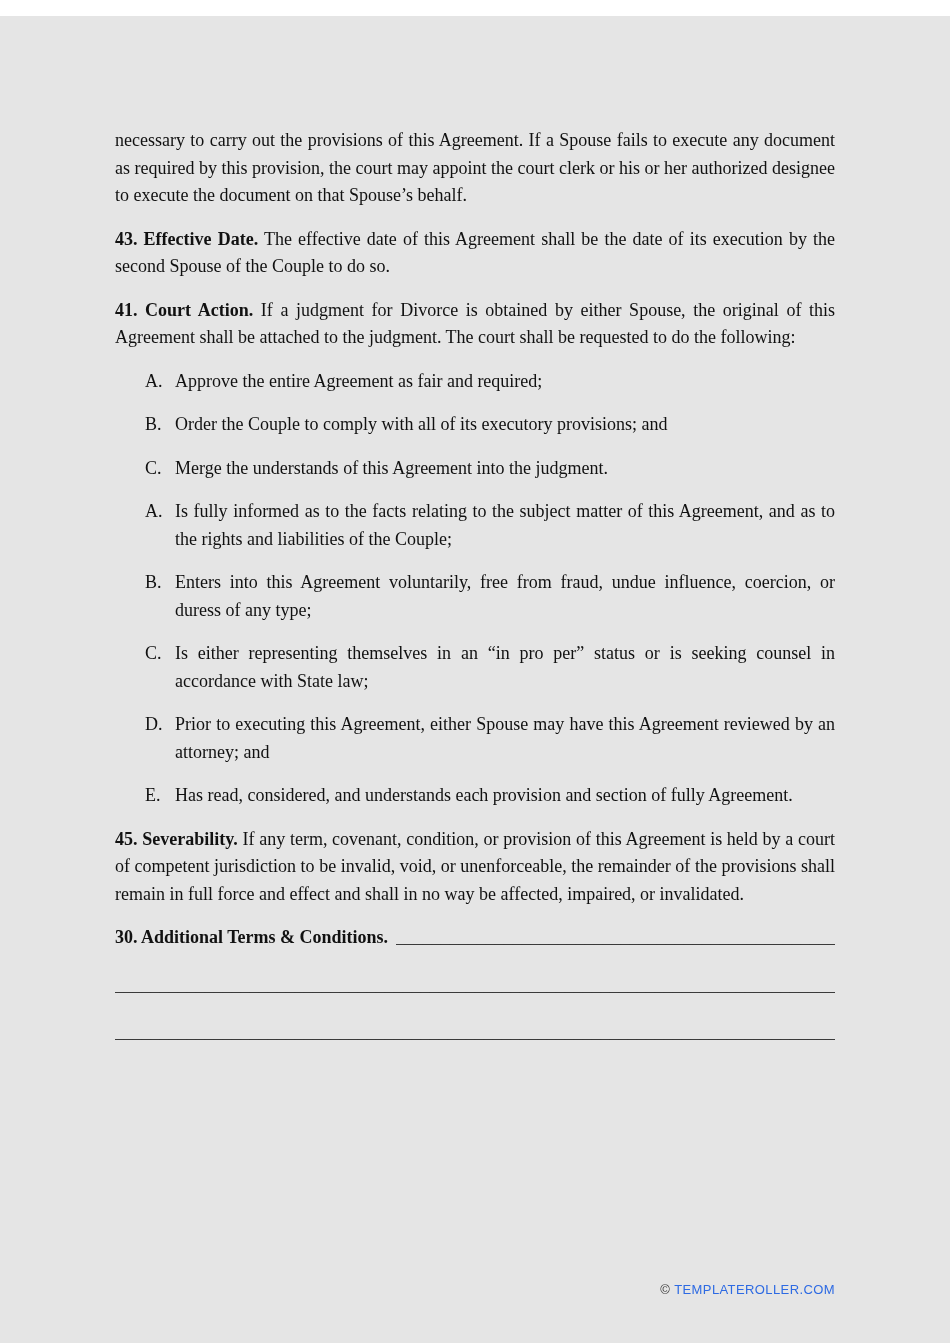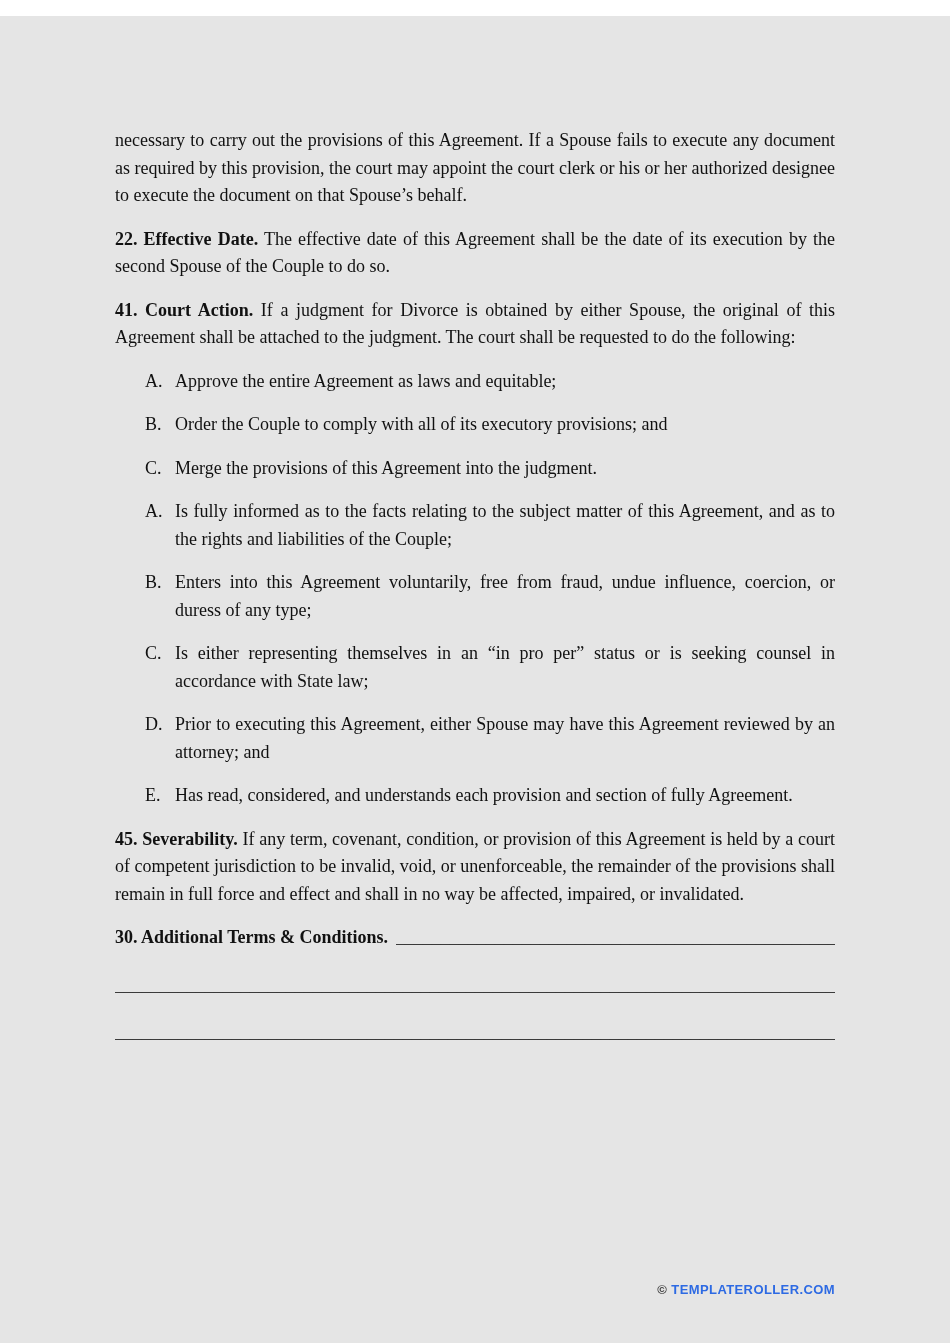--- a/index.html
+++ b/index.html
@@ -66,54 +66,53 @@
     color: #333333;
   }
   .footer {
     position: absolute;
     top: 1266px;
     right: 115px;
     font-family: "Liberation Sans", "DejaVu Sans", sans-serif;
     font-size: 13px;
     line-height: 16px;
     letter-spacing: 0.4px;
-    font-weight: bold;
   }
   .copyright-symbol {
     color: #3c3c3c;
     margin-right: 4px;
   }
   .footer-link {
     color: #2d6ae3;
     text-decoration: none;
     cursor: pointer;
   }
 </style>
 </head>
 <body>
 
 <div class="page">
 
   <p class="para">necessary to carry out the provisions of this Agreement. If a Spouse fails to execute any document as required by this provision, the court may appoint the court clerk or his or her authorized designee to execute the document on that Spouse’s behalf.</p>
 
-  <p class="para"><b>22. Effective Date.</b> <span>The effective date of this Agreement shall be the date of its execution by the second Spouse of the Couple to do so.</span></p>
+  <p class="para"><b>43. Effective Date.</b> <span>The effective date of this Agreement shall be the date of its execution by the second Spouse of the Couple to do so.</span></p>
 
   <p class="para"><b>41. Court Action.</b> <span>If a judgment for Divorce is obtained by either Spouse, the original of this Agreement shall be attached to the judgment. The court shall be requested to do the following:</span></p>
 
   <div class="list-item">
     <span class="list-letter">A.</span>
-    <span class="list-text">Approve the entire Agreement as laws and equitable;</span>
+    <span class="list-text">Approve the entire Agreement as fair and required;</span>
   </div>
   <div class="list-item">
     <span class="list-letter">B.</span>
     <span class="list-text">Order the Couple to comply with all of its executory provisions; and</span>
   </div>
   <div class="list-item">
     <span class="list-letter">C.</span>
-    <span class="list-text">Merge the provisions of this Agreement into the judgment.</span>
+    <span class="list-text">Merge the understands of this Agreement into the judgment.</span>
   </div>
 
 
   <div class="list-item">
     <span class="list-letter">A.</span>
     <span class="list-text">Is fully informed as to the facts relating to the subject matter of this Agreement, and as to the rights and liabilities of the Couple;</span>
   </div>
   <div class="list-item">
     <span class="list-letter">B.</span>
     <span class="list-text">Enters into this Agreement voluntarily, free from fraud, undue influence, coercion, or duress of any type;</span>

